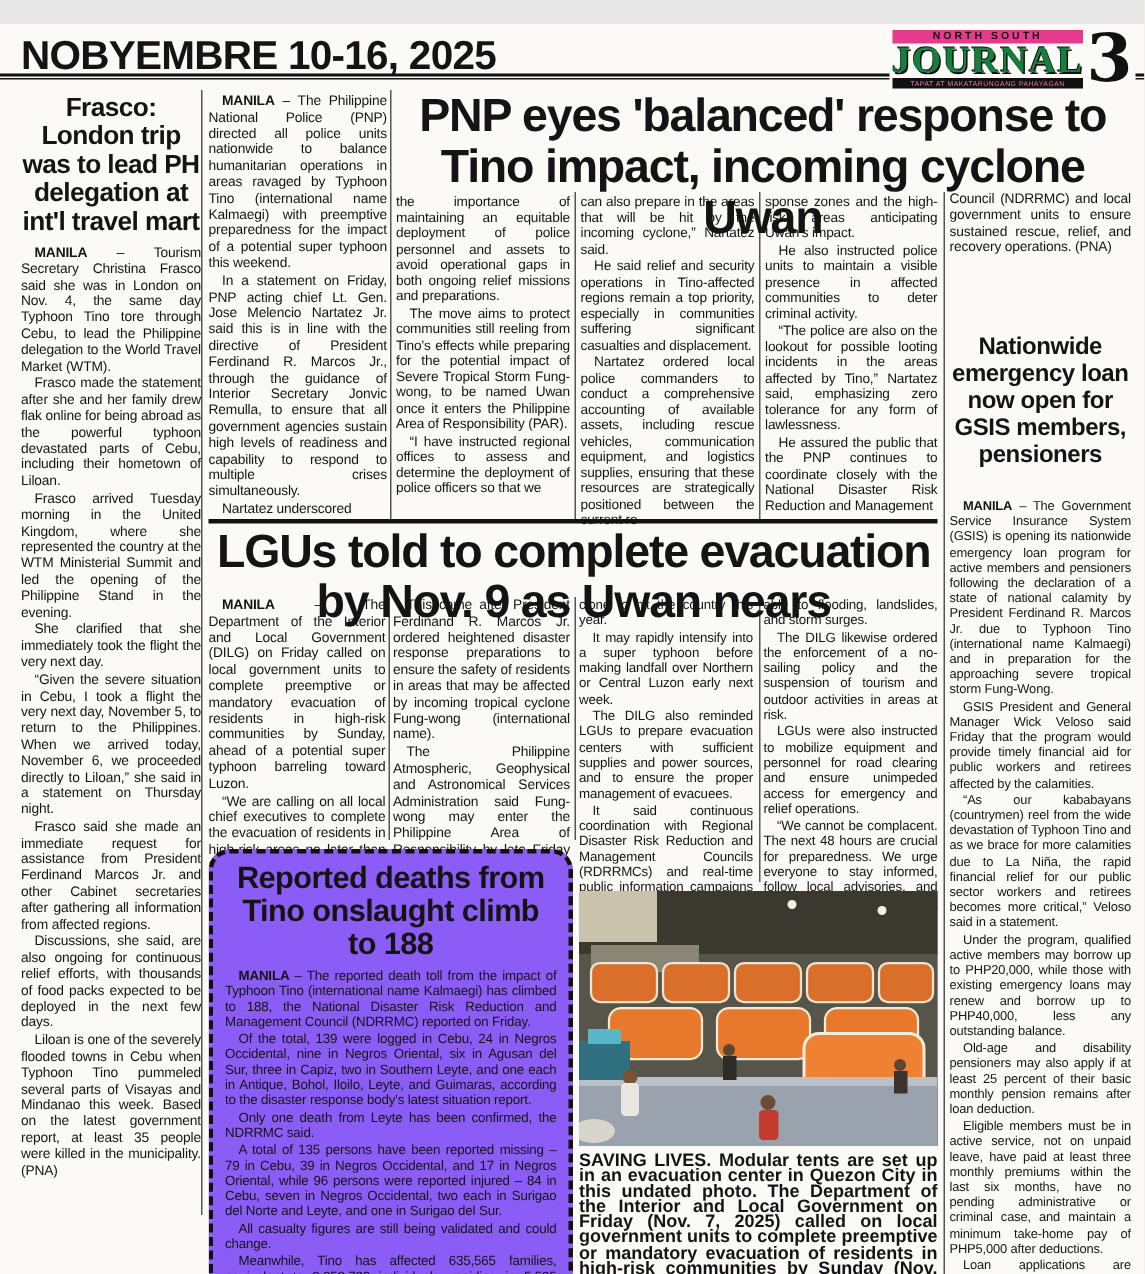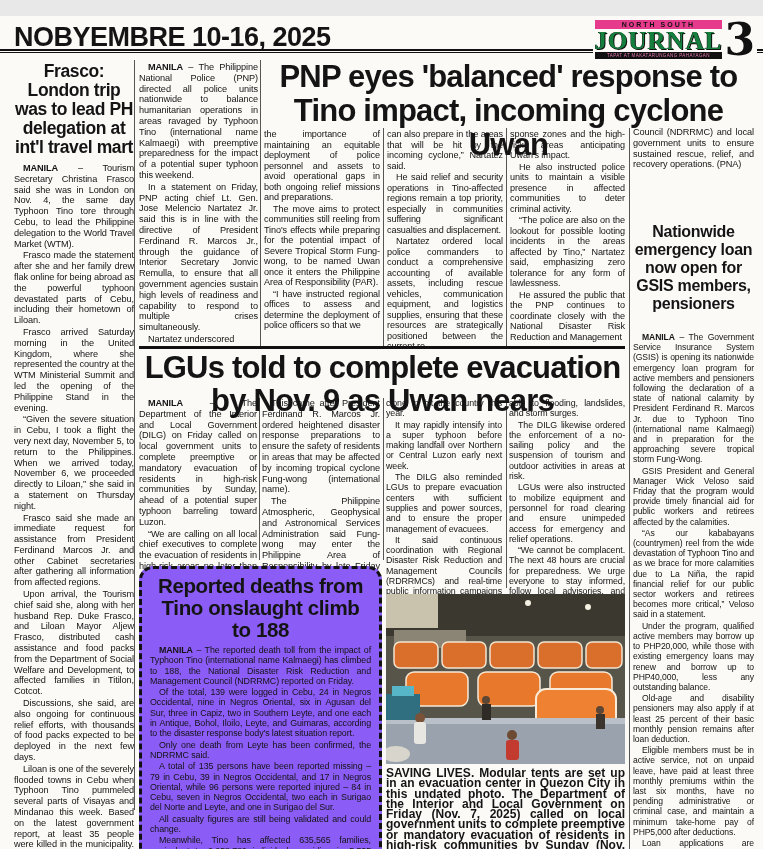--- a/index.html
+++ b/index.html
@@ -80,24 +80,24 @@
   <div class="abs vrule" id="vr-l12"></div>
   <div class="abs vrule" id="vr-l23"></div>
   <div class="abs vrule" id="vr-l34"></div>
   <div class="abs" id="rule-thick"></div>
 
   <div class="abs" id="frasco">
     <div id="frasco-title">Frasco: London trip was to lead PH delegation at int'l travel mart</div>
     <div class="body-text">
         <p><b>MANILA</b> – Tourism Secretary Christina Frasco said she was in London on Nov. 4, the same day Typhoon Tino tore through Cebu, to lead the Philippine delegation to the World Travel Market (WTM).</p>
         <p>Frasco made the statement after she and her family drew flak online for being abroad as the powerful typhoon devastated parts of Cebu, including their hometown of Liloan.</p>
-        <p>Frasco arrived Saturday morning in the United Kingdom, where she represented the country at the WTM Ministerial Summit and led the opening of the Philippine Stand in the evening.</p>
+        <p>Frasco arrived Tuesday morning in the United Kingdom, where she represented the country at the WTM Ministerial Summit and led the opening of the Philippine Stand in the evening.</p>
+        <p>She clarified that she immediately took the flight the very next day.</p>
         <p>“Given the severe situation in Cebu, I took a flight the very next day, November 5, to return to the Philippines. When we arrived today, November 6, we proceeded directly to Liloan,” she said in a statement on Thursday night.</p>
         <p>Frasco said she made an immediate request for assistance from President Ferdinand Marcos Jr. and other Cabinet secretaries after gathering all information from affected regions.</p>
-        <p>Upon arrival, the Tourism chief said she, along with her husband Rep. Duke Frasco, and Liloan Mayor Aljew Frasco, distributed cash assistance and food packs from the Department of Social Welfare and Development, to affected families in Titilon, Cotcot.</p>
         <p>Discussions, she said, are also ongoing for continuous relief efforts, with thousands of food packs expected to be deployed in the next few days.</p>
         <p>Liloan is one of the severely flooded towns in Cebu when Typhoon Tino pummeled several parts of Visayas and Mindanao this week. Based on the latest government report, at least 35 people were killed in the municipality. (PNA)</p>
       </div>
   </div>
 
   <div class="abs body-text" id="pnp-lead">
       <p><b>MANILA</b> – The Philippine National Police (PNP) directed all police units nationwide to balance humanitarian operations in areas ravaged by Typhoon Tino (international name Kalmaegi) with preemptive preparedness for the impact of a potential super typhoon this weekend.</p>
       <p>In a statement on Friday, PNP acting chief Lt. Gen. Jose Melencio Nartatez Jr. said this is in line with the directive of President Ferdinand R. Marcos Jr., through the guidance of Interior Secretary Jonvic Remulla, to ensure that all government agencies sustain high levels of readiness and capability to respond to multiple crises simultaneously.</p>
       <p>Nartatez underscored</p>
     </div>

